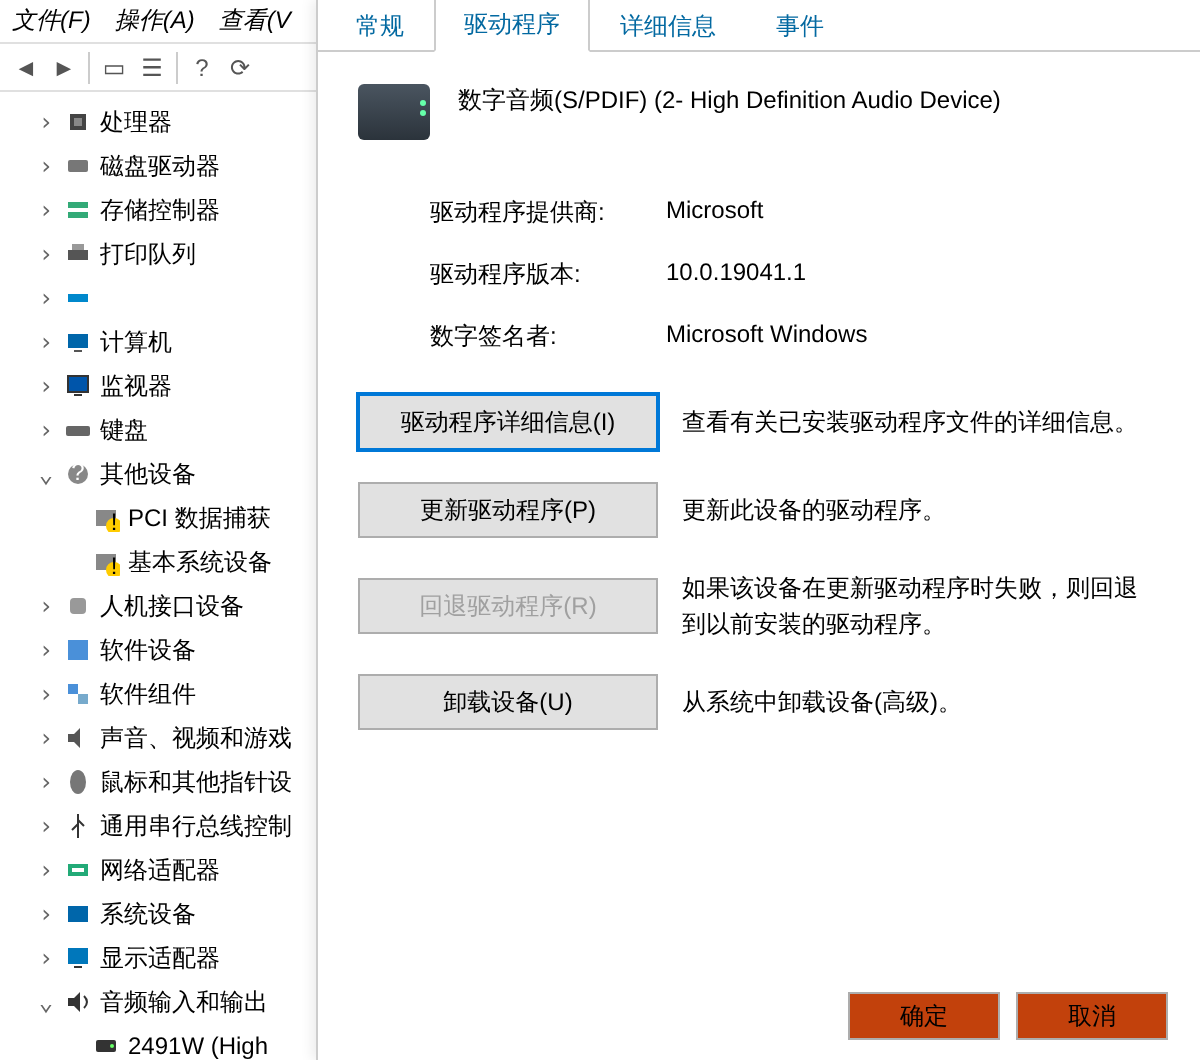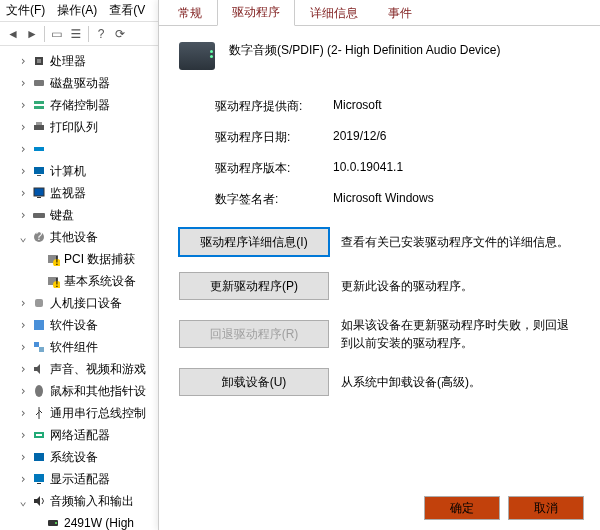--- a/index.html
+++ b/index.html
@@ -1,35 +1,35 @@
 <!DOCTYPE html>
 <html><head>
 <meta charset="utf-8">
 <style>
 * { box-sizing: border-box; margin: 0; padding: 0; font-family: "Microsoft YaHei", "Segoe UI", sans-serif; font-size: 12px; }
 body { background: #fff; width: 600px; height: 530px; overflow: hidden; position: relative; }
 
 .main-window { position: absolute; left: 0; top: 0; width: 160px; height: 530px; background: #fff; }
 .menubar { display: flex; gap: 12px; padding: 2px 6px; border-bottom: 1px solid #e0e0e0; }
-.menubar span { cursor: default; }
+.menubar span { cursor: default; font-style: italic; }
 .toolbar { display: flex; gap: 1px; padding: 2px 4px; border-bottom: 1px solid #e0e0e0; align-items: center; height: 24px; }
 .toolbar .tb-btn { width: 18px; height: 18px; display: flex; align-items: center; justify-content: center; color: #555; }
 .toolbar .sep { width: 1px; height: 16px; background: #ccc; margin: 0 2px; }
 
 .tree { padding: 4px 2px; overflow: hidden; }
 .tree-item { display: flex; align-items: center; height: 22px; white-space: nowrap; cursor: default; }
 .tree-toggle { width: 14px; text-align: center; color: #666; font-family: monospace; }
 .tree-icon { width: 18px; height: 16px; display: flex; align-items: center; justify-content: center; margin-right: 2px; }
 .tree-label { color: #000; }
 .indent-1 { padding-left: 14px; }
 .indent-2 { padding-left: 28px; }
 
 .prop-dialog { position: absolute; left: 158px; top: 0; width: 442px; height: 530px; background: #fff; border-left: 1px solid #ccc; box-shadow: -2px 0 6px rgba(0,0,0,0.08); }
 .tabs { display: flex; border-bottom: 1px solid #ccc; padding-left: 4px; height: 26px; align-items: end; background: #fff; }
-.tab { padding: 4px 14px; border: 1px solid transparent; border-bottom: none; cursor: default; color: #7f1d1d; position: relative; top: 1px; }
+.tab { padding: 4px 14px; border: 1px solid transparent; border-bottom: none; cursor: default; color: #0369a1; position: relative; top: 1px; }
 .tab.active { border-color: #ccc; background: #fff; border-bottom: 1px solid #fff; }
 
 .tab-body { padding: 16px 20px 0 20px; }
 .device-header { display: flex; gap: 14px; margin-bottom: 28px; }
 .device-icon { width: 36px; height: 28px; background: linear-gradient(#4a5560,#2b333b); border-radius: 3px; position: relative; }
 .device-icon::after { content:""; position:absolute; right:2px; top:8px; width:3px; height:3px; background:#6fa; border-radius:50%; box-shadow:0 5px 0 #6fa; }
 
 .info-grid { margin-left: 36px; margin-bottom: 20px; }
 .info-row { display: flex; margin-bottom: 14px; }
 .info-label { width: 118px; color: #000; }
@@ -293,24 +293,20 @@
     <div class="device-header">
       <div class="device-icon"></div>
       <div>数字音频(S/PDIF) (2- High Definition Audio Device)</div>
     </div>
     <div class="info-grid">
       <div class="info-row">
         <div class="info-label">驱动程序提供商:</div>
         <div class="info-value">Microsoft</div>
       </div>
       <div class="info-row">
-        <div class="info-label">驱动程序日期:</div>
-        <div class="info-value">2019/12/6</div>
-      </div>
-      <div class="info-row">
         <div class="info-label">驱动程序版本:</div>
         <div class="info-value">10.0.19041.1</div>
       </div>
       <div class="info-row">
         <div class="info-label">数字签名者:</div>
         <div class="info-value">Microsoft Windows</div>
       </div>
     </div>
 
     <div class="action-list">

